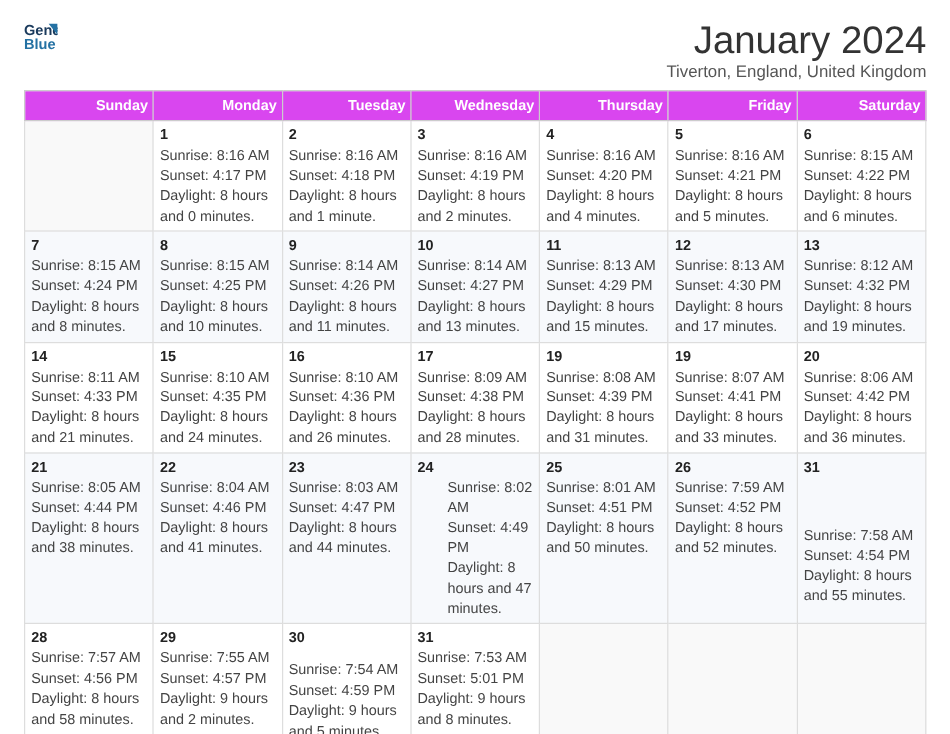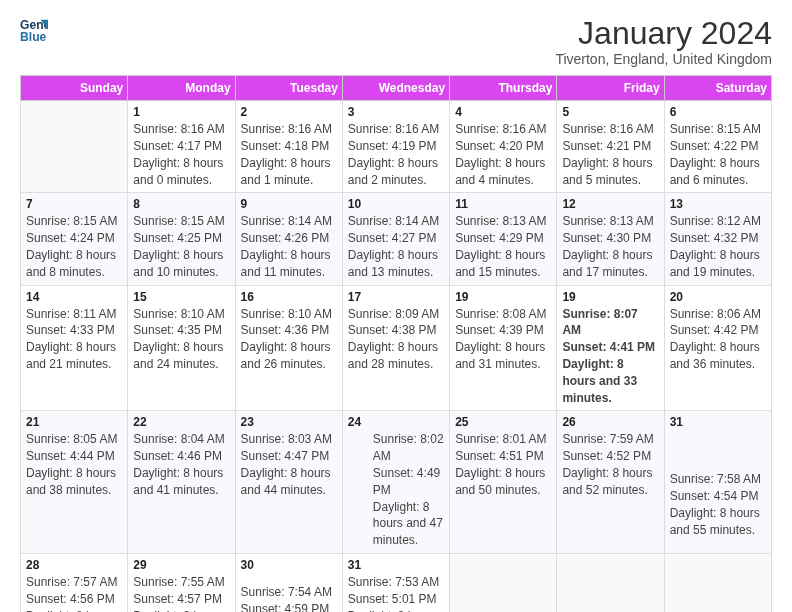--- a/index.html
+++ b/index.html
@@ -231,21 +231,21 @@
 Daylight: 8 hours and 28 minutes.</div>
           </td>
           <td>
             <div class="day-number">19</div>
             <div class="day-info" style="white-space: pre-line;">Sunrise: 8:08 AM
 Sunset: 4:39 PM
 Daylight: 8 hours and 31 minutes.</div>
           </td>
           <td>
             <div class="day-number">19</div>
-            <div class="day-info" style="white-space: pre-line; font-weight: bold;">Sunrise: 8:07 AM
+            <div class="day-info" style="white-space: pre-line;">Sunrise: 8:07 AM
 Sunset: 4:41 PM
 Daylight: 8 hours and 33 minutes.</div>
           </td>
           <td>
             <div class="day-number">20</div>
             <div class="day-info" style="white-space: pre-line;">Sunrise: 8:06 AM
 Sunset: 4:42 PM
 Daylight: 8 hours and 36 minutes.</div>
           </td>
         </tr>

